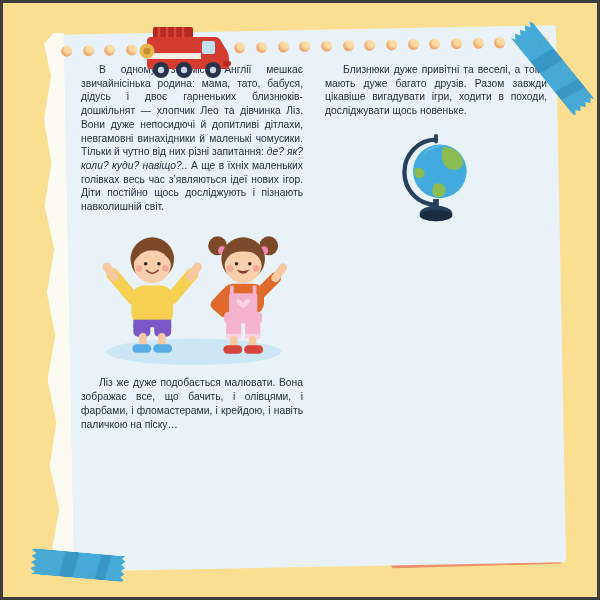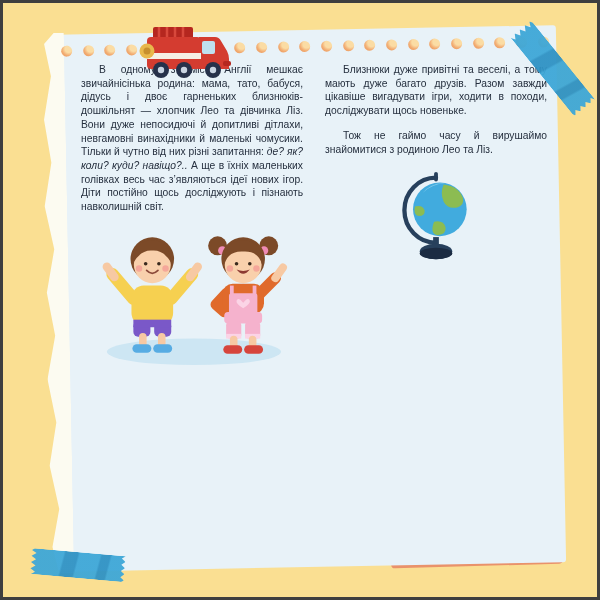--- a/index.html
+++ b/index.html
@@ -143,25 +143,25 @@
           <rect x="150" y="115" width="16" height="5" fill="#FBD4E6"></rect>
           <rect x="170" y="115" width="16" height="5" fill="#FBD4E6"></rect>
           <line x1="158" y1="121" x2="158" y2="128" stroke="#F7C9A3" stroke-width="8" stroke-linecap="round"></line>
           <line x1="178" y1="121" x2="178" y2="128" stroke="#F7C9A3" stroke-width="8" stroke-linecap="round"></line>
           <rect x="147" y="127" width="20" height="9" rx="4.5" fill="#D6453C"></rect>
           <rect x="169" y="127" width="20" height="9" rx="4.5" fill="#D6453C"></rect>
         </g>
       </svg>
     </div>
 
+    <p>Ліз же дуже подобається малювати. Вона зображає все, що бачить, і олівцями, і фарбами, і фломастерами, і крейдою, і навіть паличкою на піску…</p>
   </div>
 
   <div class="col col-right">
     <p>Близнюки дуже привітні та веселі, а тому мають дуже багато друзів. Разом завжди цікавіше вигадувати ігри, ходити в походи, досліджувати щось новеньке.</p>
-    <p>Тож не гаймо часу й вирушаймо знайомитися з родиною Лео та Ліз.</p>
 
     <div class="fig-globe">
       <svg width="72" height="92" viewBox="0 0 72 96">
         <path d="M 36,8 A 32,33 0 1 0 36,76" fill="none" stroke="#27405C" stroke-width="4.5" stroke-linecap="round"></path>
         <line x1="36" y1="4" x2="36" y2="10" stroke="#27405C" stroke-width="4" stroke-linecap="round"></line>
         <circle cx="40" cy="41" r="28" fill="#41ABDE"></circle>
         <path d="M22,24 A28,28 0 0 1 46,14 A34,34 0 0 0 22,24 Z" fill="#7CC9EA"></path>
         <path d="M44,15 q16,2 20,14 q2,8 -6,10 q-10,2 -14,-6 q-4,-9 0,-18 Z" fill="#8CBC52"></path>
         <path d="M14,38 q8,-2 10,4 q1,6 -6,6 q-6,-1 -4,-10 Z" fill="#8CBC52"></path>
         <path d="M34,54 q10,-2 12,6 q1,7 -8,8 q-9,-1 -4,-14 Z" fill="#8CBC52"></path>

